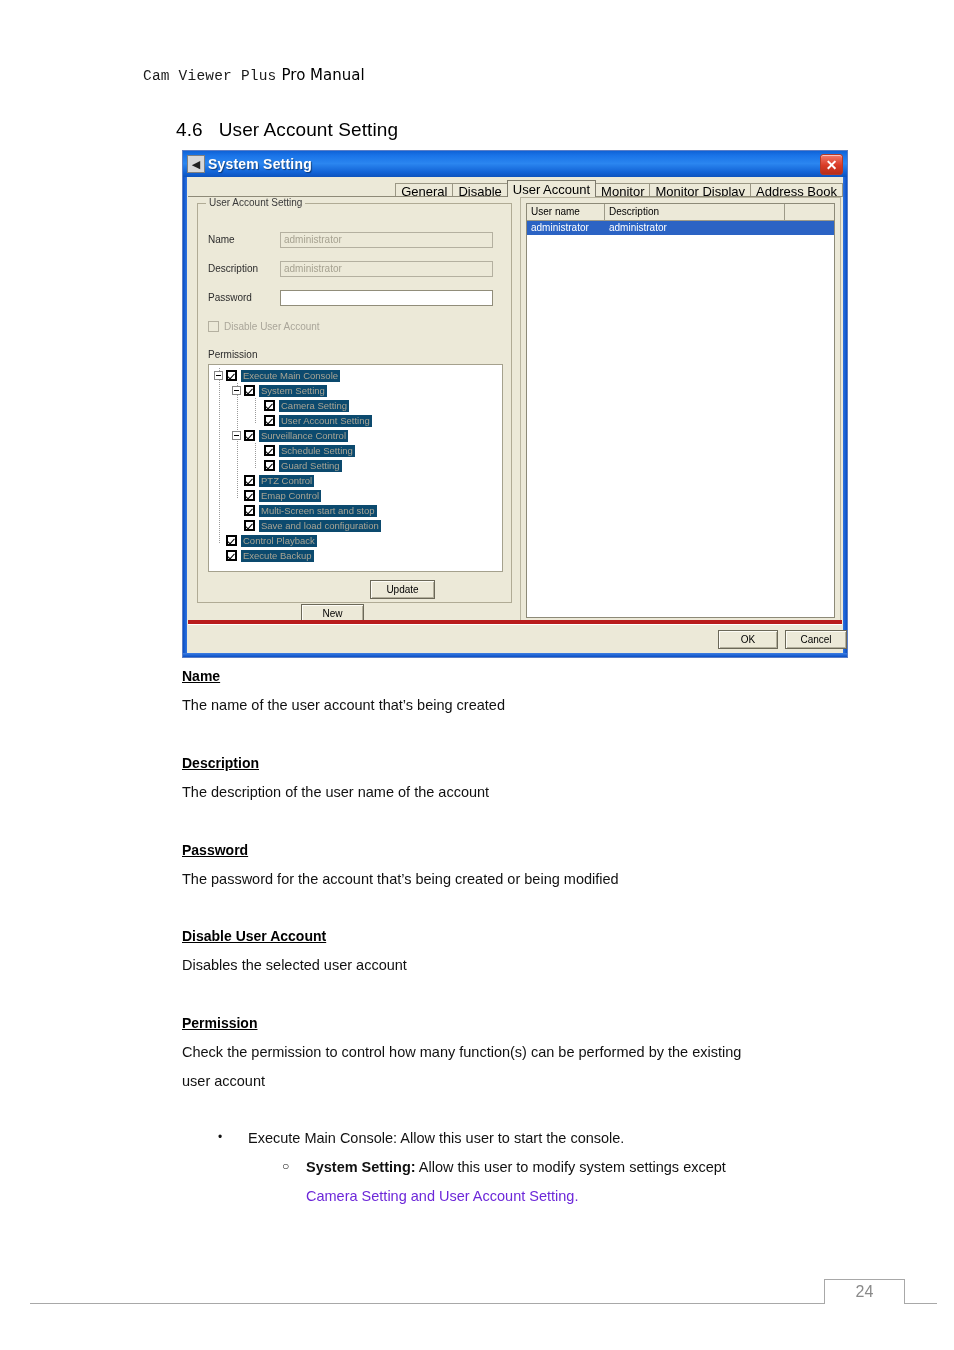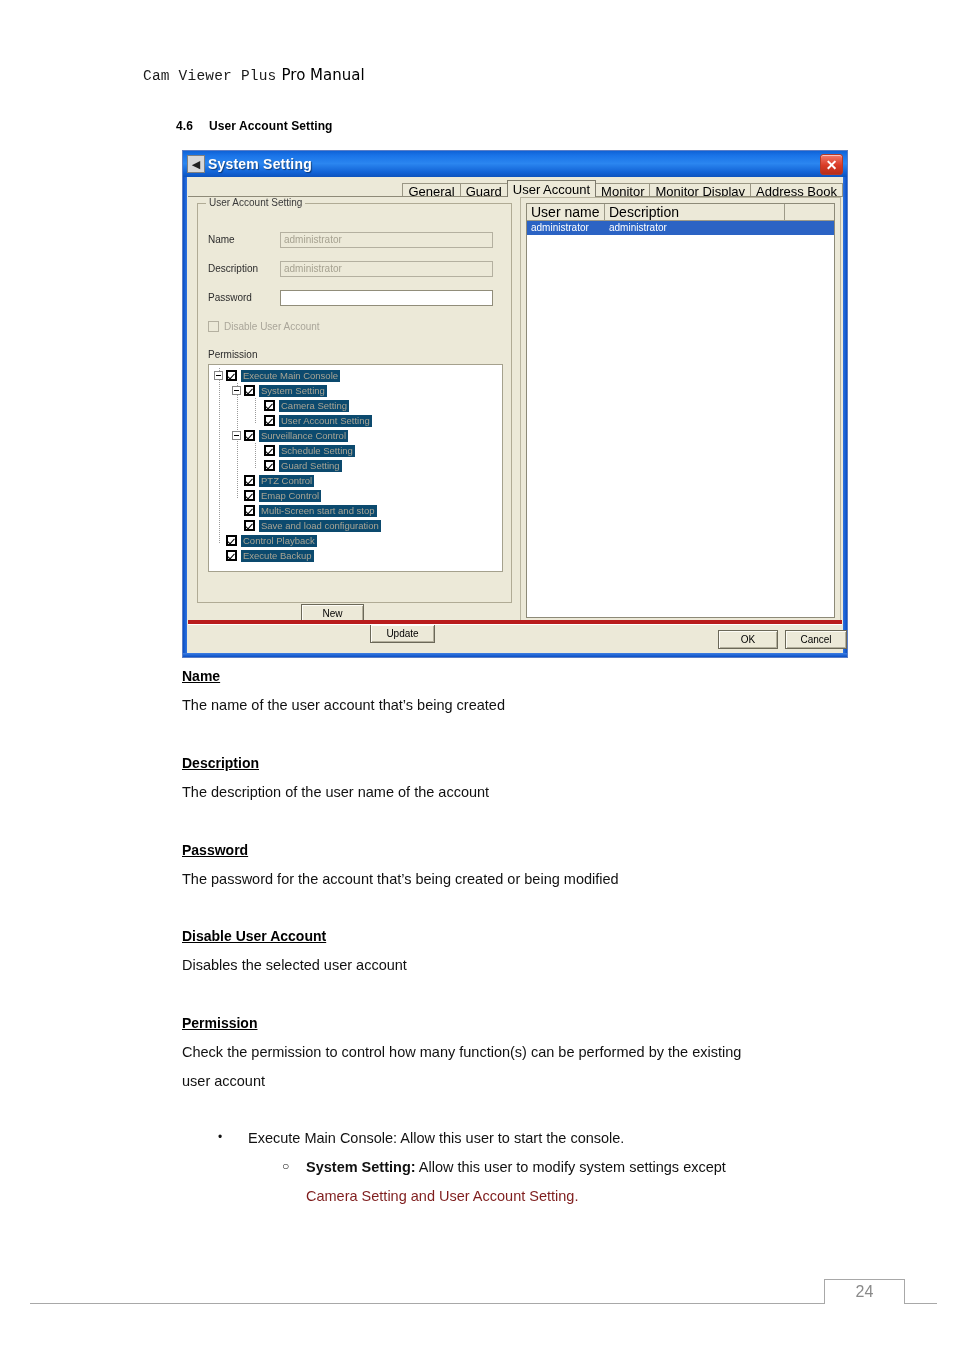--- a/index.html
+++ b/index.html
@@ -31,22 +31,22 @@
     font-family: "DejaVu Sans", sans-serif;
     font-size: 15px;
     color: #000;
     margin-left: 5px;
   }
 
   
   .section-heading {
     position: absolute;
     left: 176px; top: 119px;
-    font-size: 12px;
-    font-weight: bold;
+    font-size: 19px;
+    font-weight: normal;
     letter-spacing: .1px;
     white-space: nowrap;
   }
   .section-heading .num { margin-right: 16px; }
 
   
   .dialog {
     position: absolute;
     left: 182px; top: 150px;
     width: 666px; height: 508px;
@@ -282,21 +282,21 @@
     border: 1px solid #8d8a78;
     box-sizing: border-box;
     overflow: hidden;
   }
   .lv-head {
     display: flex; height: 16px;
     background: #ece9d8;
     border-bottom: 1px solid #9d9a88;
   }
   .lv-th {
-    font-size: 14px;
+    font-size: 10px;
     padding: 1px 0 0 4px;
     border-right: 1px solid #9d9a88;
     box-sizing: border-box;
     color: #000;
     cursor: pointer;
     line-height: 14px;
     background: #ece9d8;
   }
   .lv-row {
     display: flex; height: 14px;
@@ -346,21 +346,21 @@
     display: flex;
     white-space: nowrap;
     color: #111;
   }
   .bullet-l2 .circ { width: 24px; flex: none; font-size: 12px; }
   .bullet-cont {
     position: absolute;
     left: 306px;
     font-size: 14.5px;
     white-space: nowrap;
-    color: #7f1d1d;
+    color: #6d28d9;
   }
 
   
   .footer-rule-left {
     position: absolute;
     left: 30px; top: 1303px;
     width: 794px; height: 1px;
     background: #a8a8a8;
   }
   .footer-rule-right {
@@ -400,21 +400,21 @@
     <div class="title-close">✕</div>
   </div>
 
   <div class="dlg-frame-left"></div>
   <div class="dlg-frame-right"></div>
   <div class="dlg-frame-bottom"></div>
 
   <div class="tabs-underline"></div>
   <div class="tabstrip">
     <div class="tab">General</div>
-    <div class="tab">Guard</div>
+    <div class="tab">Disable</div>
     <div class="tab active">User Account</div>
     <div class="tab">Monitor</div>
     <div class="tab">Monitor Display</div>
     <div class="tab">Address Book</div>
   </div>
 
   <div class="pane-left">
     <div class="groupbox">
       <div class="groupbox-title">User Account Setting</div>
 
@@ -519,21 +519,21 @@
         </div>
 
         <div class="tnode ind-1">
           <span class="exp-spacer"></span>
           <span class="cbx"></span>
           <span class="tlabel">Execute Backup</span>
         </div>
       </div>
 
       <div class="btn" style="position:absolute; left:103px; top:376px; width:63px;margin-top:24px;">New</div>
-      <div class="btn" style="position:absolute; left:172px; top:376px; width:65px;margin-top:44px;">Update</div>
+      <div class="btn" style="position:absolute; left:172px; top:376px; width:65px;">Update</div>
     </div>
   </div>
 
   <div class="pane-right">
     <div class="listview">
       <div class="lv-head">
         <div class="lv-th" style="width:78px;">User name</div>
         <div class="lv-th" style="width:180px;">Description</div>
         <div class="lv-th" style="flex:1; border-right:none;"></div>
       </div>

